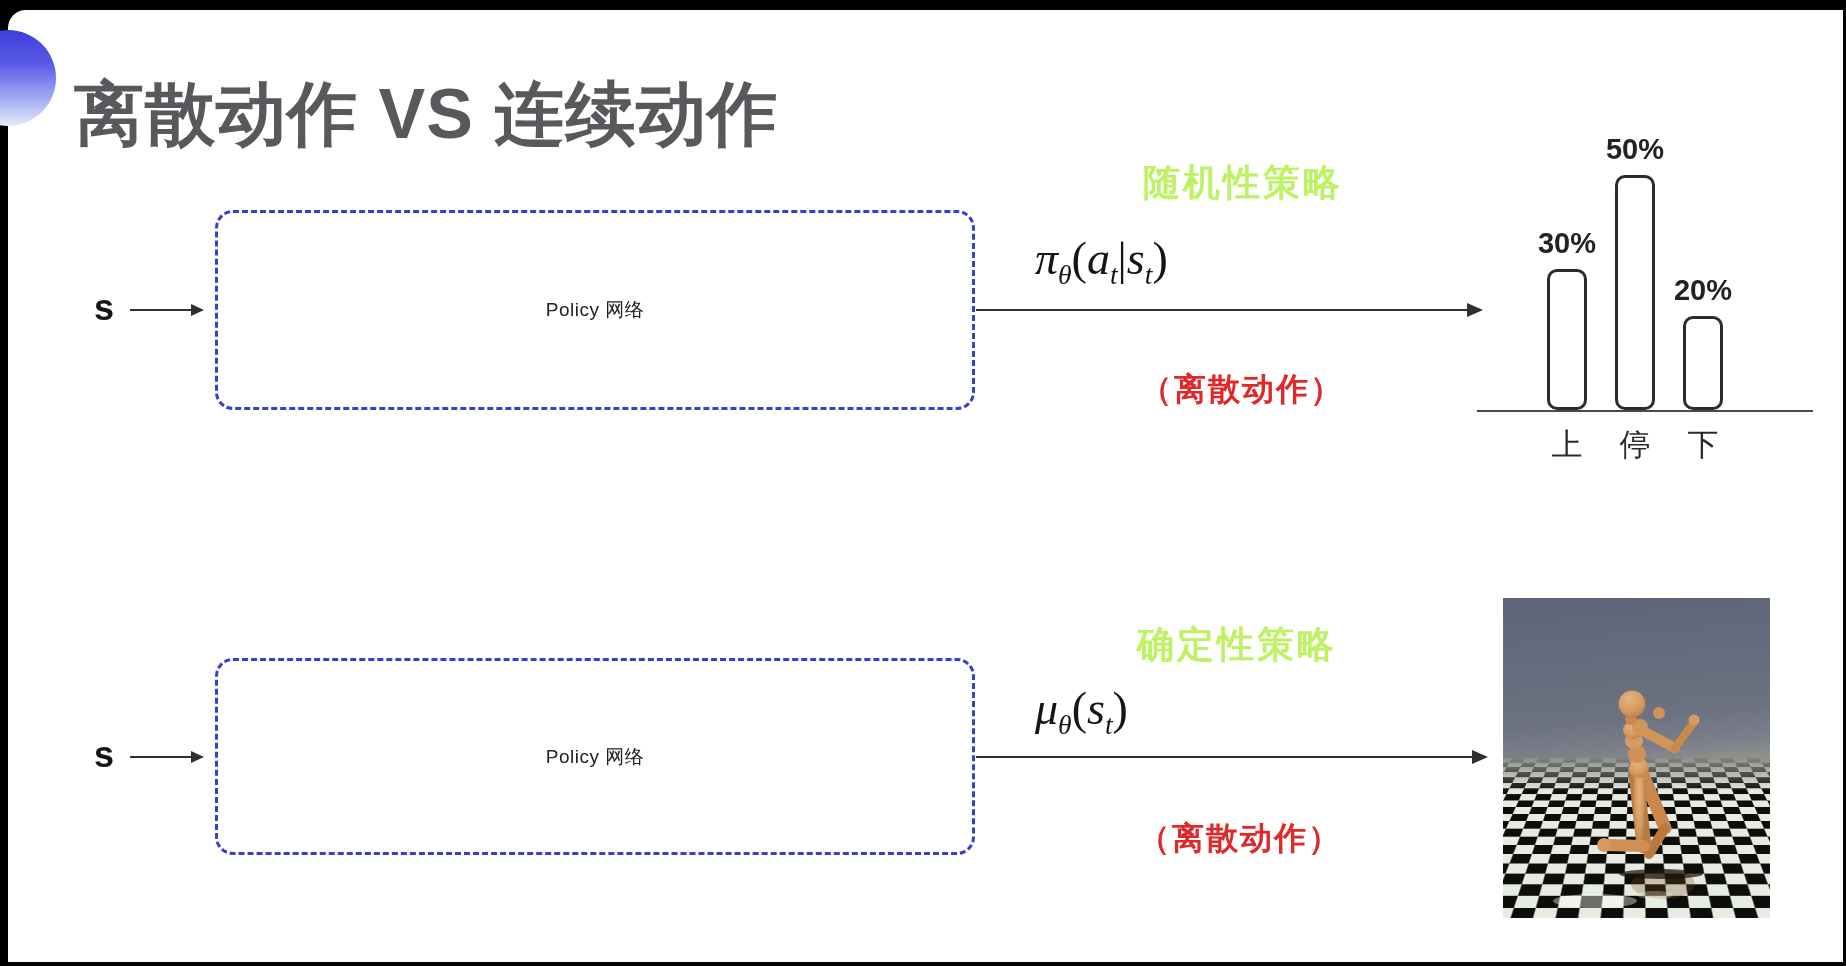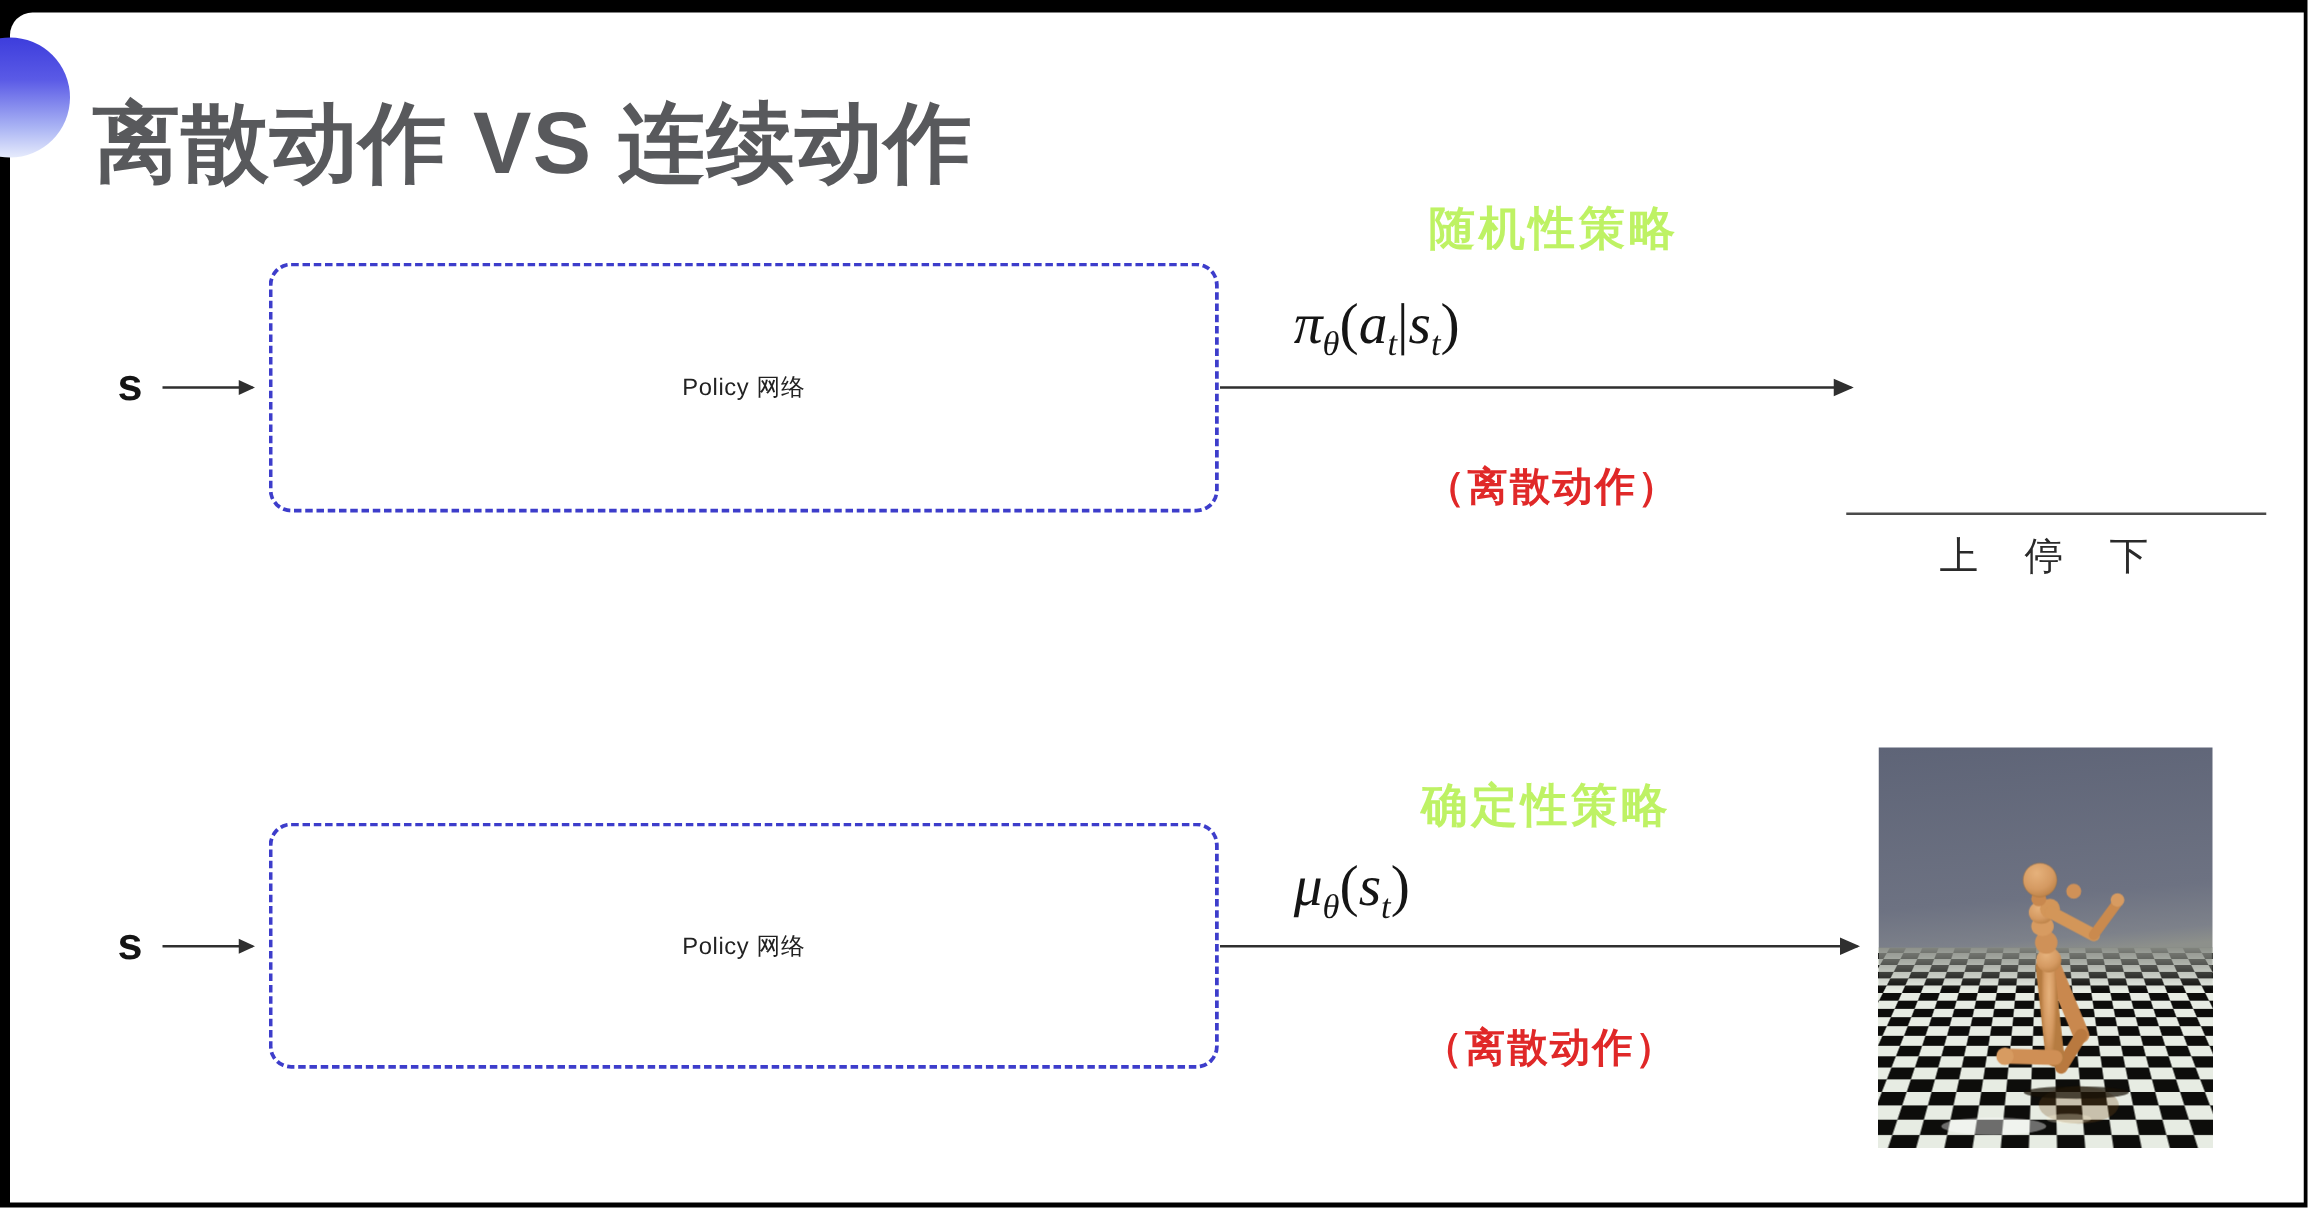--- a/index.html
+++ b/index.html
@@ -114,20 +114,32 @@
 </div>
 <div class="arrow out1"></div>
 <div class="policy-type top">随机性策略</div>
 <div class="formula top">
   <span class="mi">π</span><sub>θ</sub><span class="mo">(</span><span class="mi">a</span><sub>t</sub><span class="mo">|</span><span class="mi">s</span><sub>t</sub><span class="mo">)</span>
 </div>
 <div class="action-note top">（离散动作）</div>
 
 <div class="bar-chart">
   <div class="bars-row">
+    <div class="bar-col">
+      <div class="bar-value-label">30%</div>
+      <div class="bar" style="height: 141px;"></div>
+    </div>
+    <div class="bar-col">
+      <div class="bar-value-label">50%</div>
+      <div class="bar" style="height: 235px;"></div>
+    </div>
+    <div class="bar-col">
+      <div class="bar-value-label">20%</div>
+      <div class="bar" style="height: 94px;"></div>
+    </div>
   </div>
   <div class="chart-baseline"></div>
   <div class="cats-row">
     <div class="cat-col">上</div>
     <div class="cat-col">停</div>
     <div class="cat-col">下</div>
   </div>
 </div>
 
 <div class="s-label bottom">s</div>

